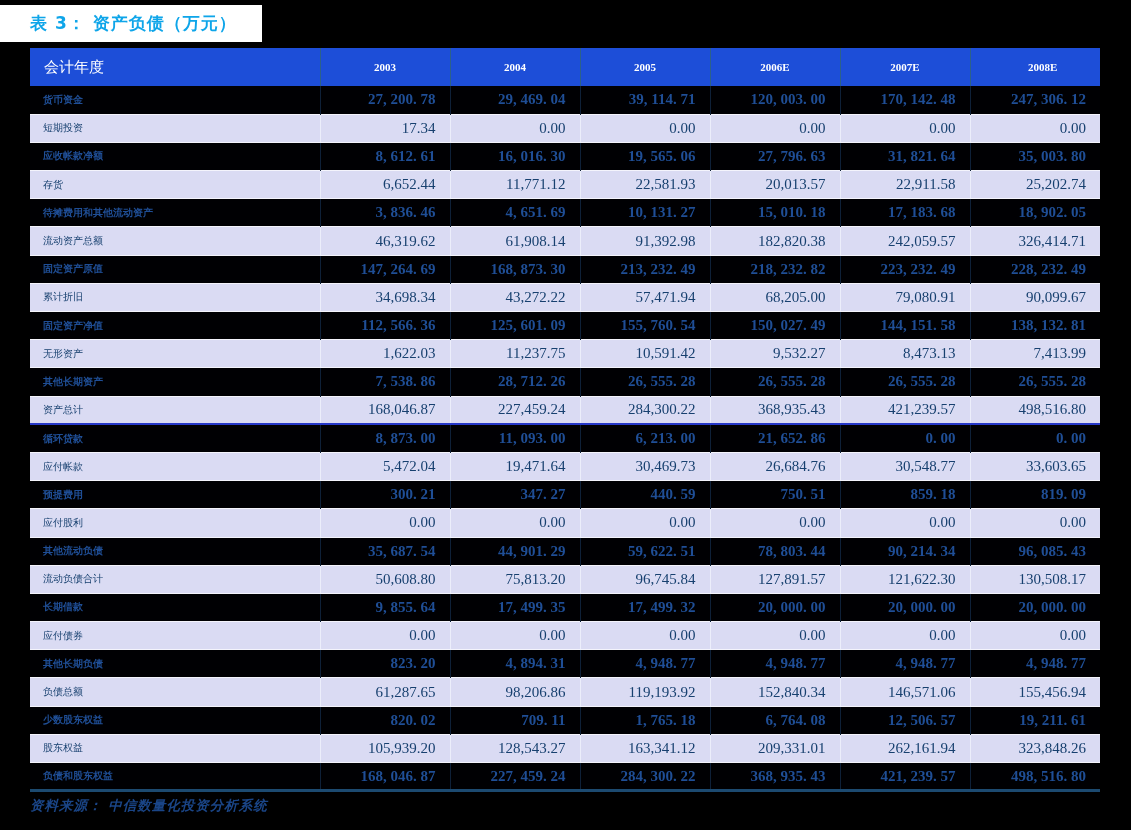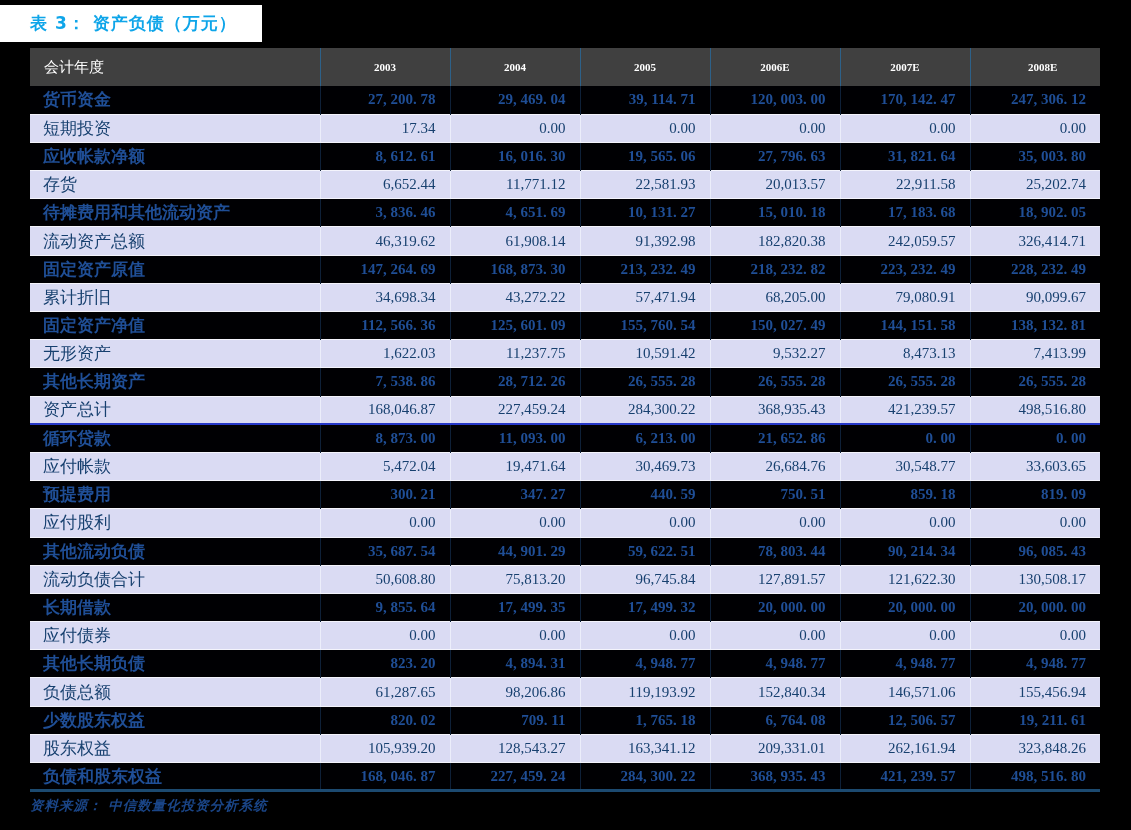--- a/index.html
+++ b/index.html
@@ -22,37 +22,37 @@
   .table-wrap{
     position:absolute;left:30px;top:48px;width:1070px;
   }
   table{
     border-collapse:collapse;table-layout:fixed;width:1070px;
   }
   th,td{overflow:hidden;white-space:nowrap;}
   col.c-label{width:290px;}
   col.c-num{width:130px;}
   thead th{
-    background:#404040;color:#FFFFFF;height:36px;
+    background:#1d4ed8;color:#FFFFFF;height:36px;
     font-weight:bold;border-right:1px solid #2d6189;
   }
   thead th:last-child{border-right:none;padding-left:16px;}
   thead th.h-label{
     text-align:left;padding-left:14px;font-size:15px;
     font-family:"DejaVu Sans","Liberation Sans",sans-serif;font-weight:normal;
   }
   thead th.h-year{
     text-align:center;font-size:11px;
     font-family:"Liberation Serif","DejaVu Serif",serif;
     margin-left:22px;
   }
   tbody tr{height:28.2px;}
   tbody td{vertical-align:middle;}
   td.label{
-    padding-left:13px;font-size:17px;text-align:left;
+    padding-left:13px;font-size:10px;text-align:left;
   }
   td.num{
     padding-right:14px;font-size:15px;text-align:right;
     font-family:"Liberation Serif","DejaVu Serif",serif;
   }
   tr.dark{background:#000003;}
   tr.dark td{color:#1F4E96;font-weight:bold;border-right:1px solid #0e2038;}
   tr.light{background:#DADBF3;}
   tr.light td{
     color:#17406F;font-weight:normal;
@@ -96,21 +96,21 @@
           <th class="h-year">2008E</th>
         </tr>
     </thead>
     <tbody>
         <tr class="dark">
           <td class="label">货币资金</td>
           <td class="num">27, 200. 78</td>
           <td class="num">29, 469. 04</td>
           <td class="num">39, 114. 71</td>
           <td class="num">120, 003. 00</td>
-          <td class="num">170, 142. 47</td>
+          <td class="num">170, 142. 48</td>
           <td class="num">247, 306. 12</td>
         </tr>
         <tr class="light">
           <td class="label">短期投资</td>
           <td class="num">17.34</td>
           <td class="num">0.00</td>
           <td class="num">0.00</td>
           <td class="num">0.00</td>
           <td class="num">0.00</td>
           <td class="num">0.00</td>

